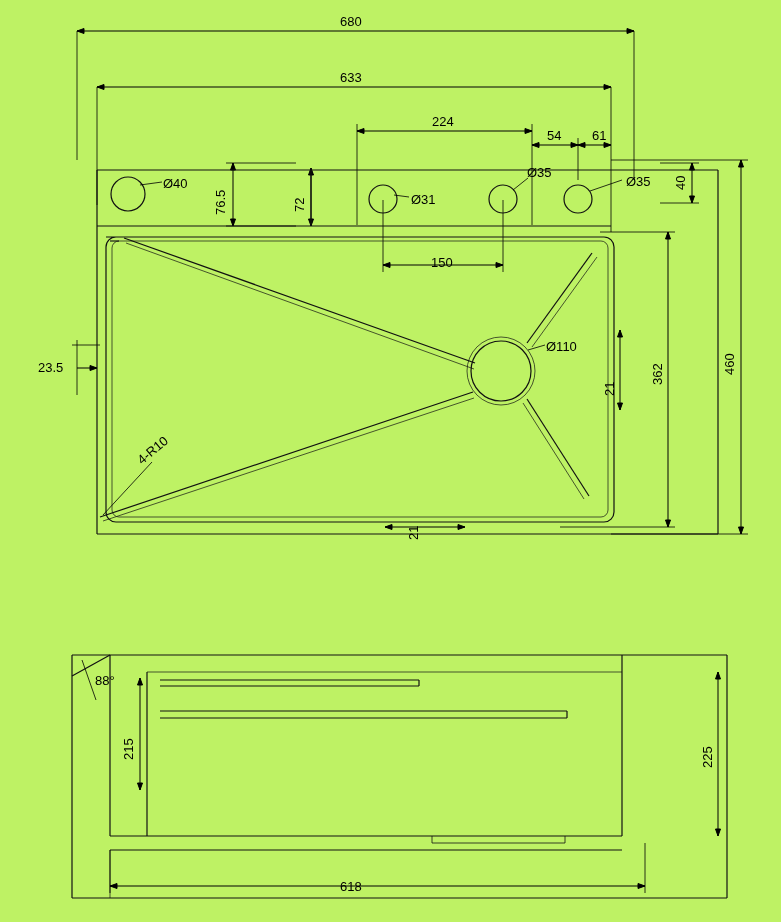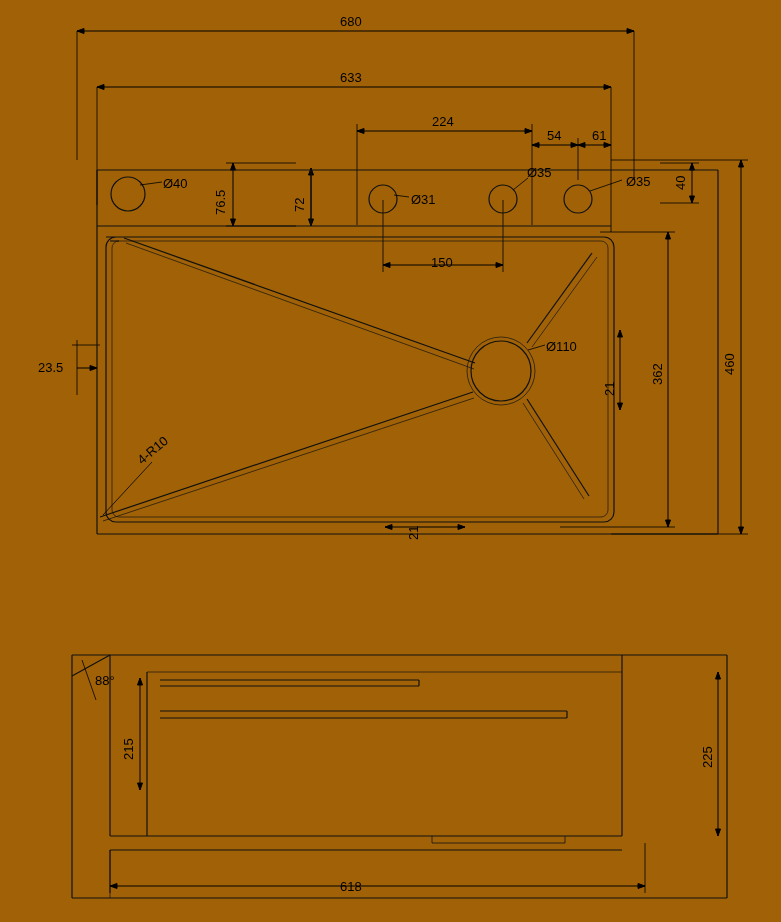--- a/index.html
+++ b/index.html
@@ -7,21 +7,21 @@
     padding: 0;
     background: #ffffff;
   }
   body {
     font-family: "Liberation Sans", sans-serif;
   }
   #sheet {
     position: relative;
     width: 781px;
     height: 922px;
-    background: #a16207;
+    background: #bef264;
     overflow: hidden;
   }
   #sheet svg {
     position: absolute;
     left: 0;
     top: 0;
   }
   .dim-text {
     font-family: "Liberation Sans", sans-serif;
     font-size: 13px;

